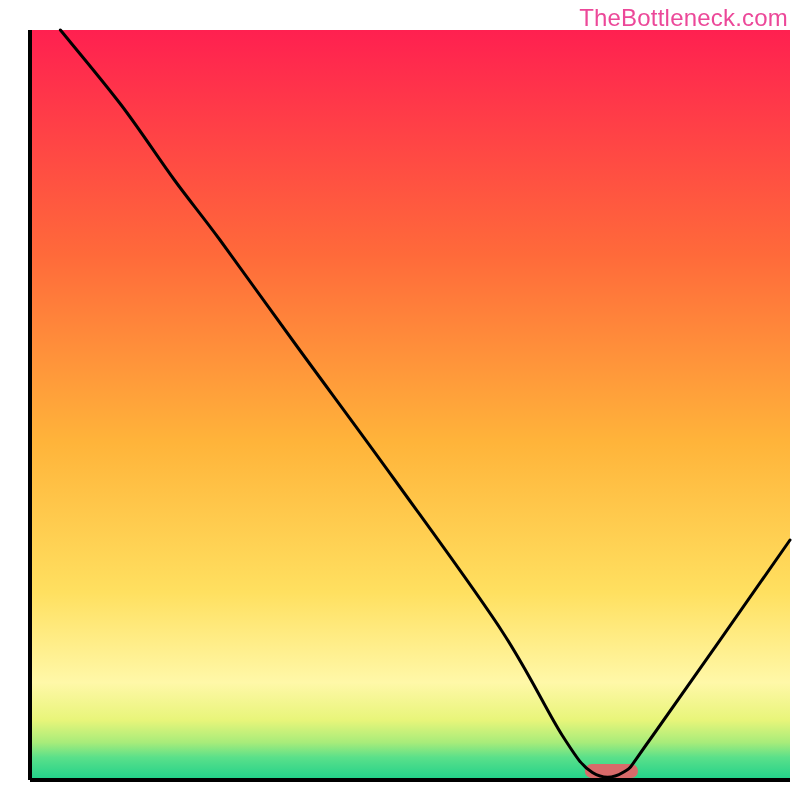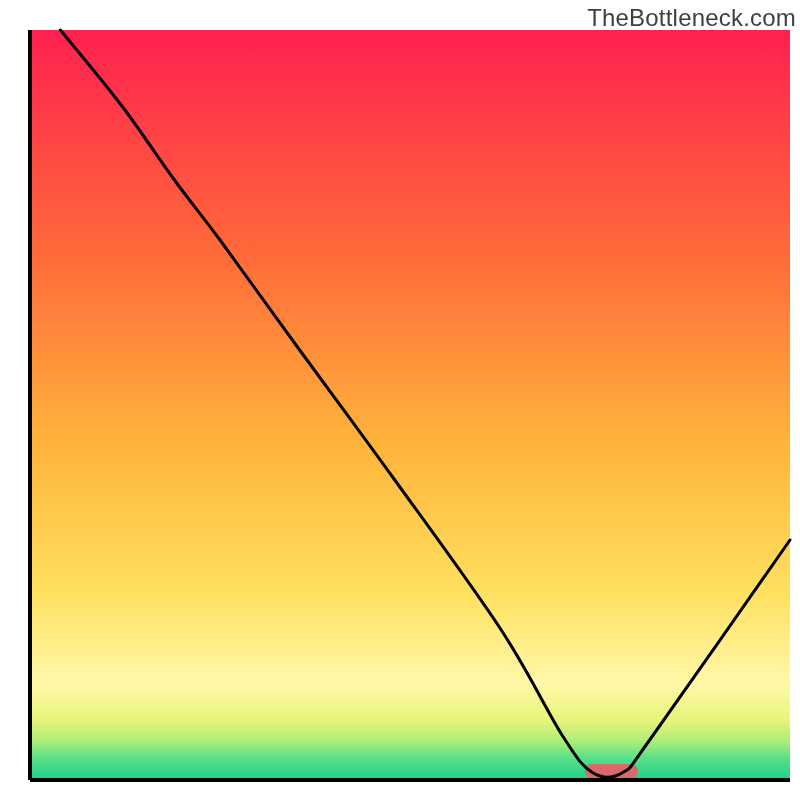--- a/index.html
+++ b/index.html
@@ -11,24 +11,24 @@
     font-family: Arial, Helvetica, sans-serif;
   }
   .container {
     position: relative;
     width: 800px;
     height: 800px;
   }
   .watermark {
     position: absolute;
     top: 4px;
-    right: 4px;
+    right: 12px;
     font-size: 24px;
     font-weight: 500;
-    color: #404040;
+    color: #ec4899;
     letter-spacing: 0.2px;
   }
   svg {
     display: block;
   }
 </style>
 </head>
 <body>
 <div class="container">
 

